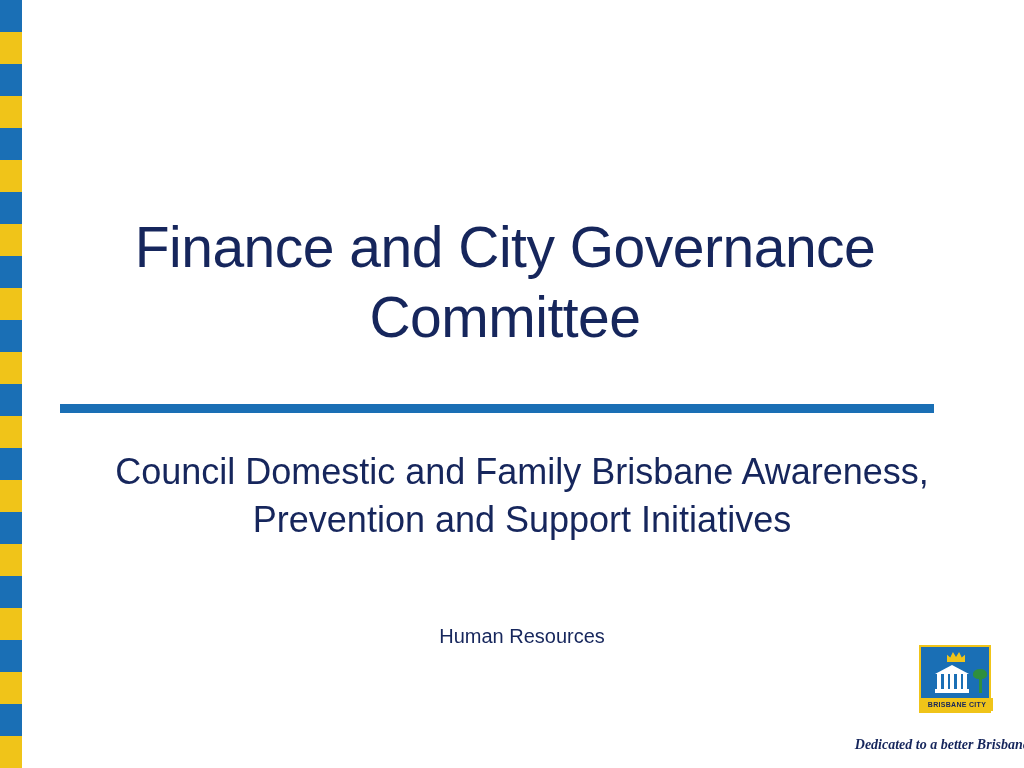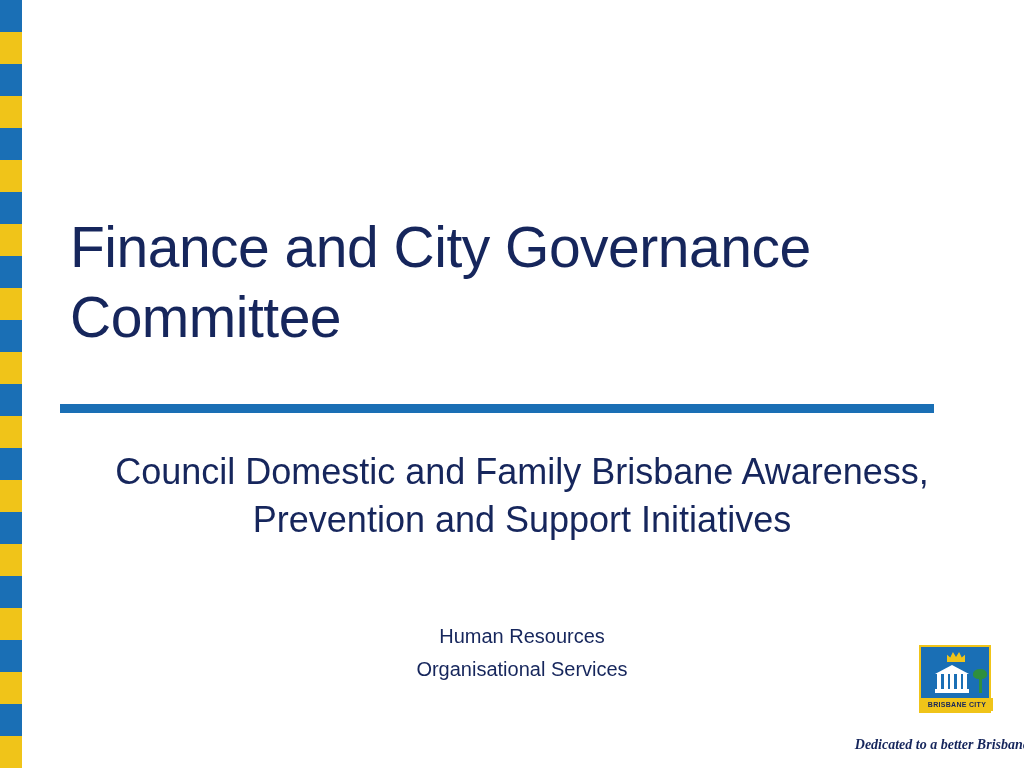--- a/index.html
+++ b/index.html
@@ -34,23 +34,24 @@
   .slide {
     position: absolute;
     left: 22px;
     top: 0;
     width: 1002px;
     height: 768px;
   }
 
   .title-block {
     position: absolute;
-    left: 48px;
+    left: 23px;
     top: 212px;
     width: 920px;
+    text-align: center;
   }
   .slide-title {
     font-size: 57px;
     line-height: 70px;
     color: #16265c;
     font-weight: 400;
     letter-spacing: -0.5px;
   }
 
   .divider {
@@ -245,21 +246,20 @@
   </div>
 
   <div class="divider"></div>
 
   <div class="subtitle-block">
     <div class="slide-subtitle">Council Domestic and Family Brisbane Awareness, Prevention and Support Initiatives</div>
   </div>
 
   <div class="meta-block">
     <div class="meta-line">Human Resources</div>
-    <div class="meta-line">Organisational Services</div>
   </div>
 
   <div class="logo-area">
     <div class="logo-shield">
       <div class="logo-crown"></div>
       <div class="logo-building">
         <div class="roof"></div>
         <div class="cols">
             <i></i>
             <i></i>

